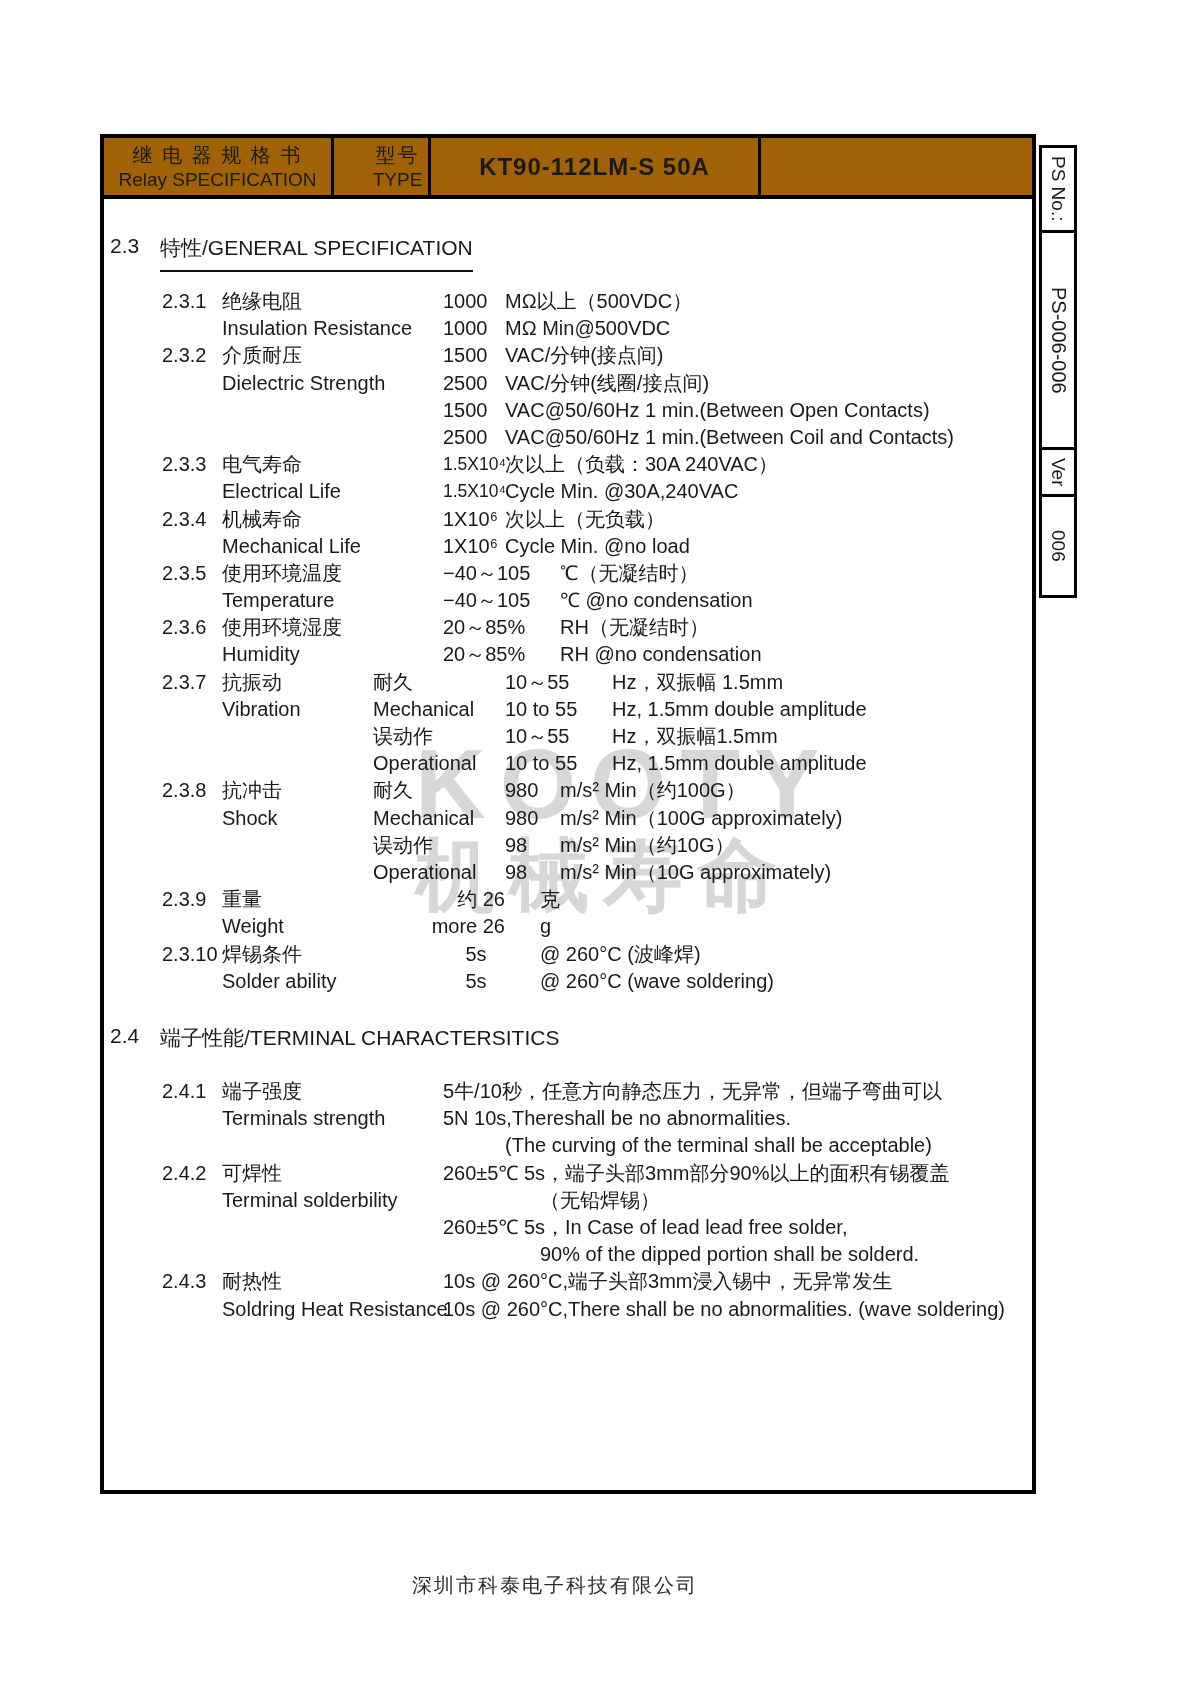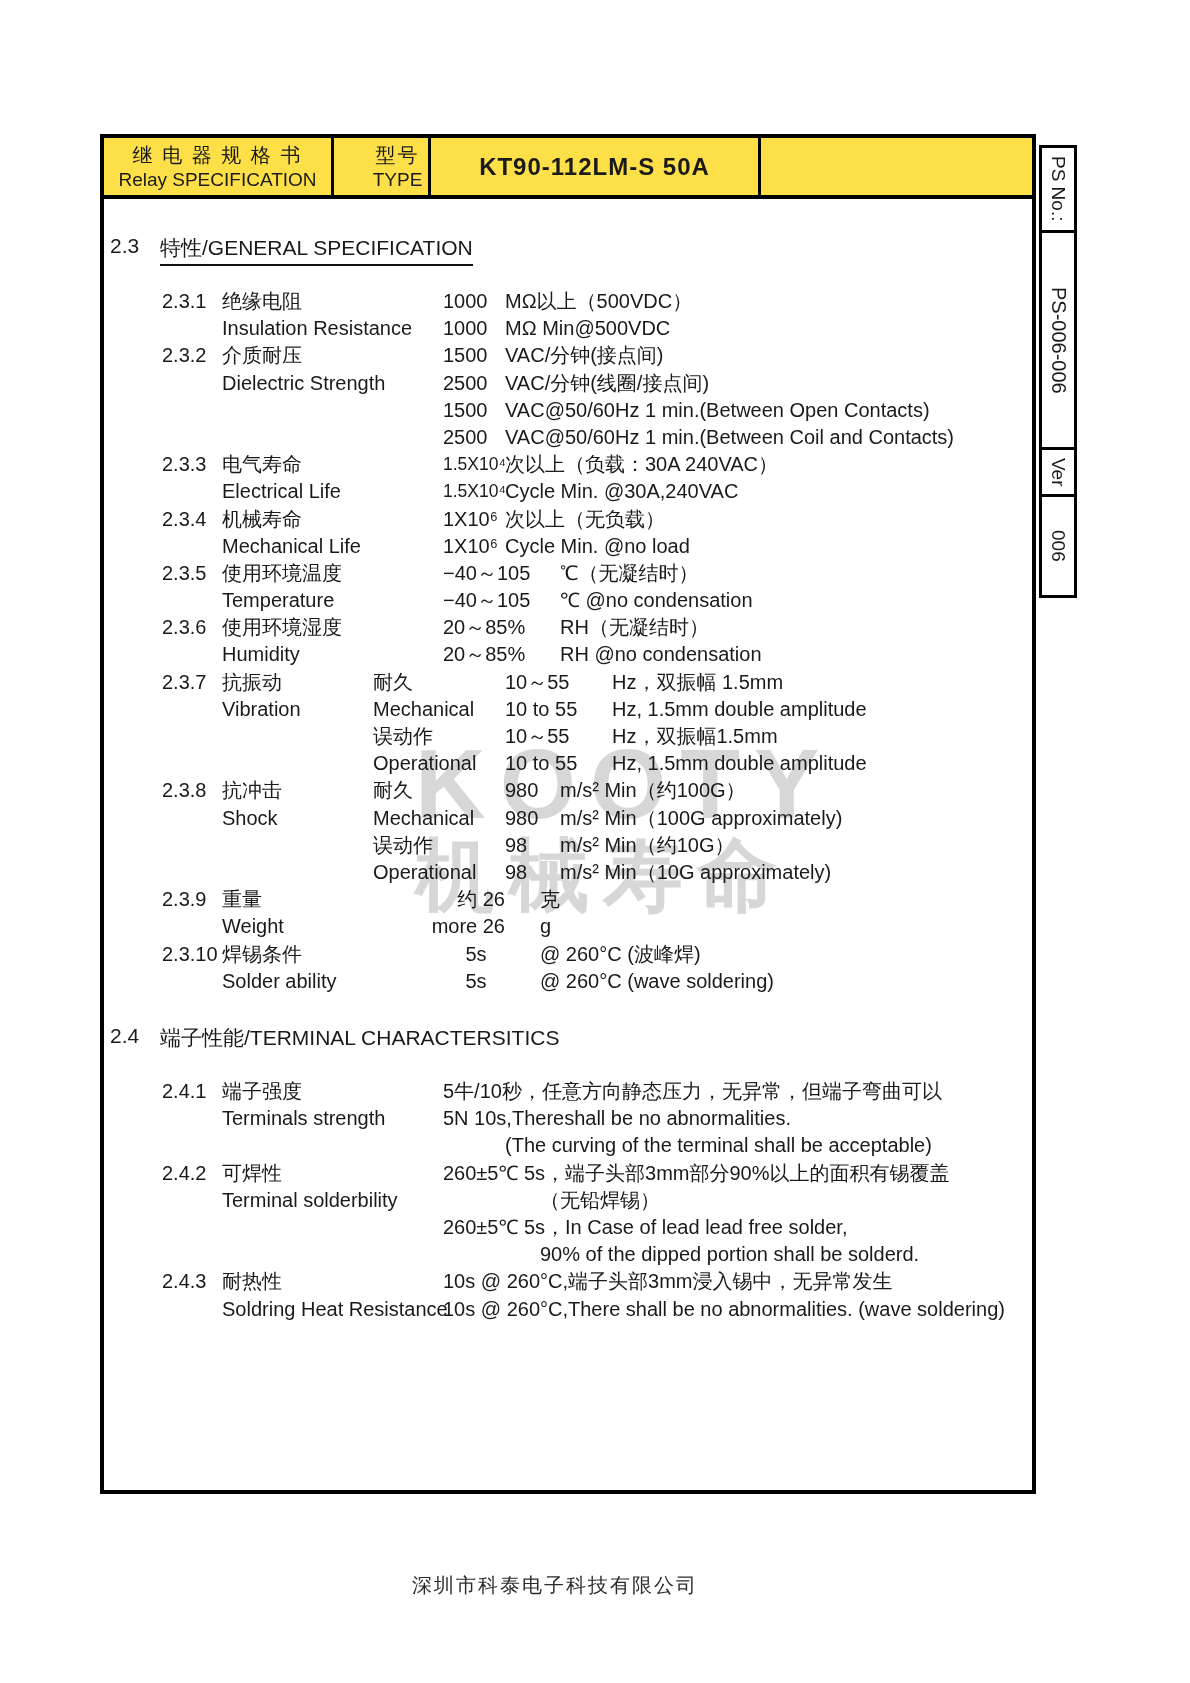--- a/index.html
+++ b/index.html
@@ -18,21 +18,21 @@
     border:4px solid #000;
     box-sizing:border-box;
     background:transparent;
   }
   
   .hdr{
     position:absolute;left:0;top:0;width:100%;height:61px;
     border-bottom:4px solid #000;
     box-sizing:border-box;
     display:flex;
-    background:#fde047;
+    background:#a16207;
   }
   .hdr-cell{
     box-sizing:border-box;
     border-right:3px solid #000;
     display:flex;flex-direction:column;justify-content:center;align-items:center;
     overflow:hidden;
   }
   .hdr-cell:last-child{border-right:none;}
   .hc1{width:230px;}
   .hc2{width:64px;margin-left:33px;}
@@ -65,21 +65,21 @@
     position:absolute;left:415px;top:738px;width:580px;
     color:#d7d7d7;z-index:0;text-align:left;
     pointer-events:none;
   }
   .wm1{font-size:98px;font-weight:800;letter-spacing:14px;line-height:92px;}
   .wm2{font-size:80px;font-weight:700;letter-spacing:14px;line-height:92px;}
   
   .sec-head{position:absolute;z-index:1;font-size:21px;}
   .sec-num{position:absolute;left:6px;top:0;}
   .sec-title{position:absolute;left:56px;top:0;white-space:nowrap;}
-  .underlined{border-bottom:2px solid #111;padding-bottom:2px;}
+  .underlined{border-bottom:2px solid #111;padding-bottom:8px;}
   
   .rows{position:absolute;left:0;width:100%;z-index:1;}
   .line{position:relative;height:27.2px;padding-left:12px;}
   .cell{position:absolute;top:0;white-space:nowrap;font-size:20px;line-height:26px;}
   .c-n {left:58px;}
   .c-l {left:118px;}
   .c-s {left:269px;}
   .c-v {left:339px;}
   .c-vs{left:339px;font-size:17.5px;line-height:26px;}
   .c-vc{left:339px;width:66px;text-align:center;}

